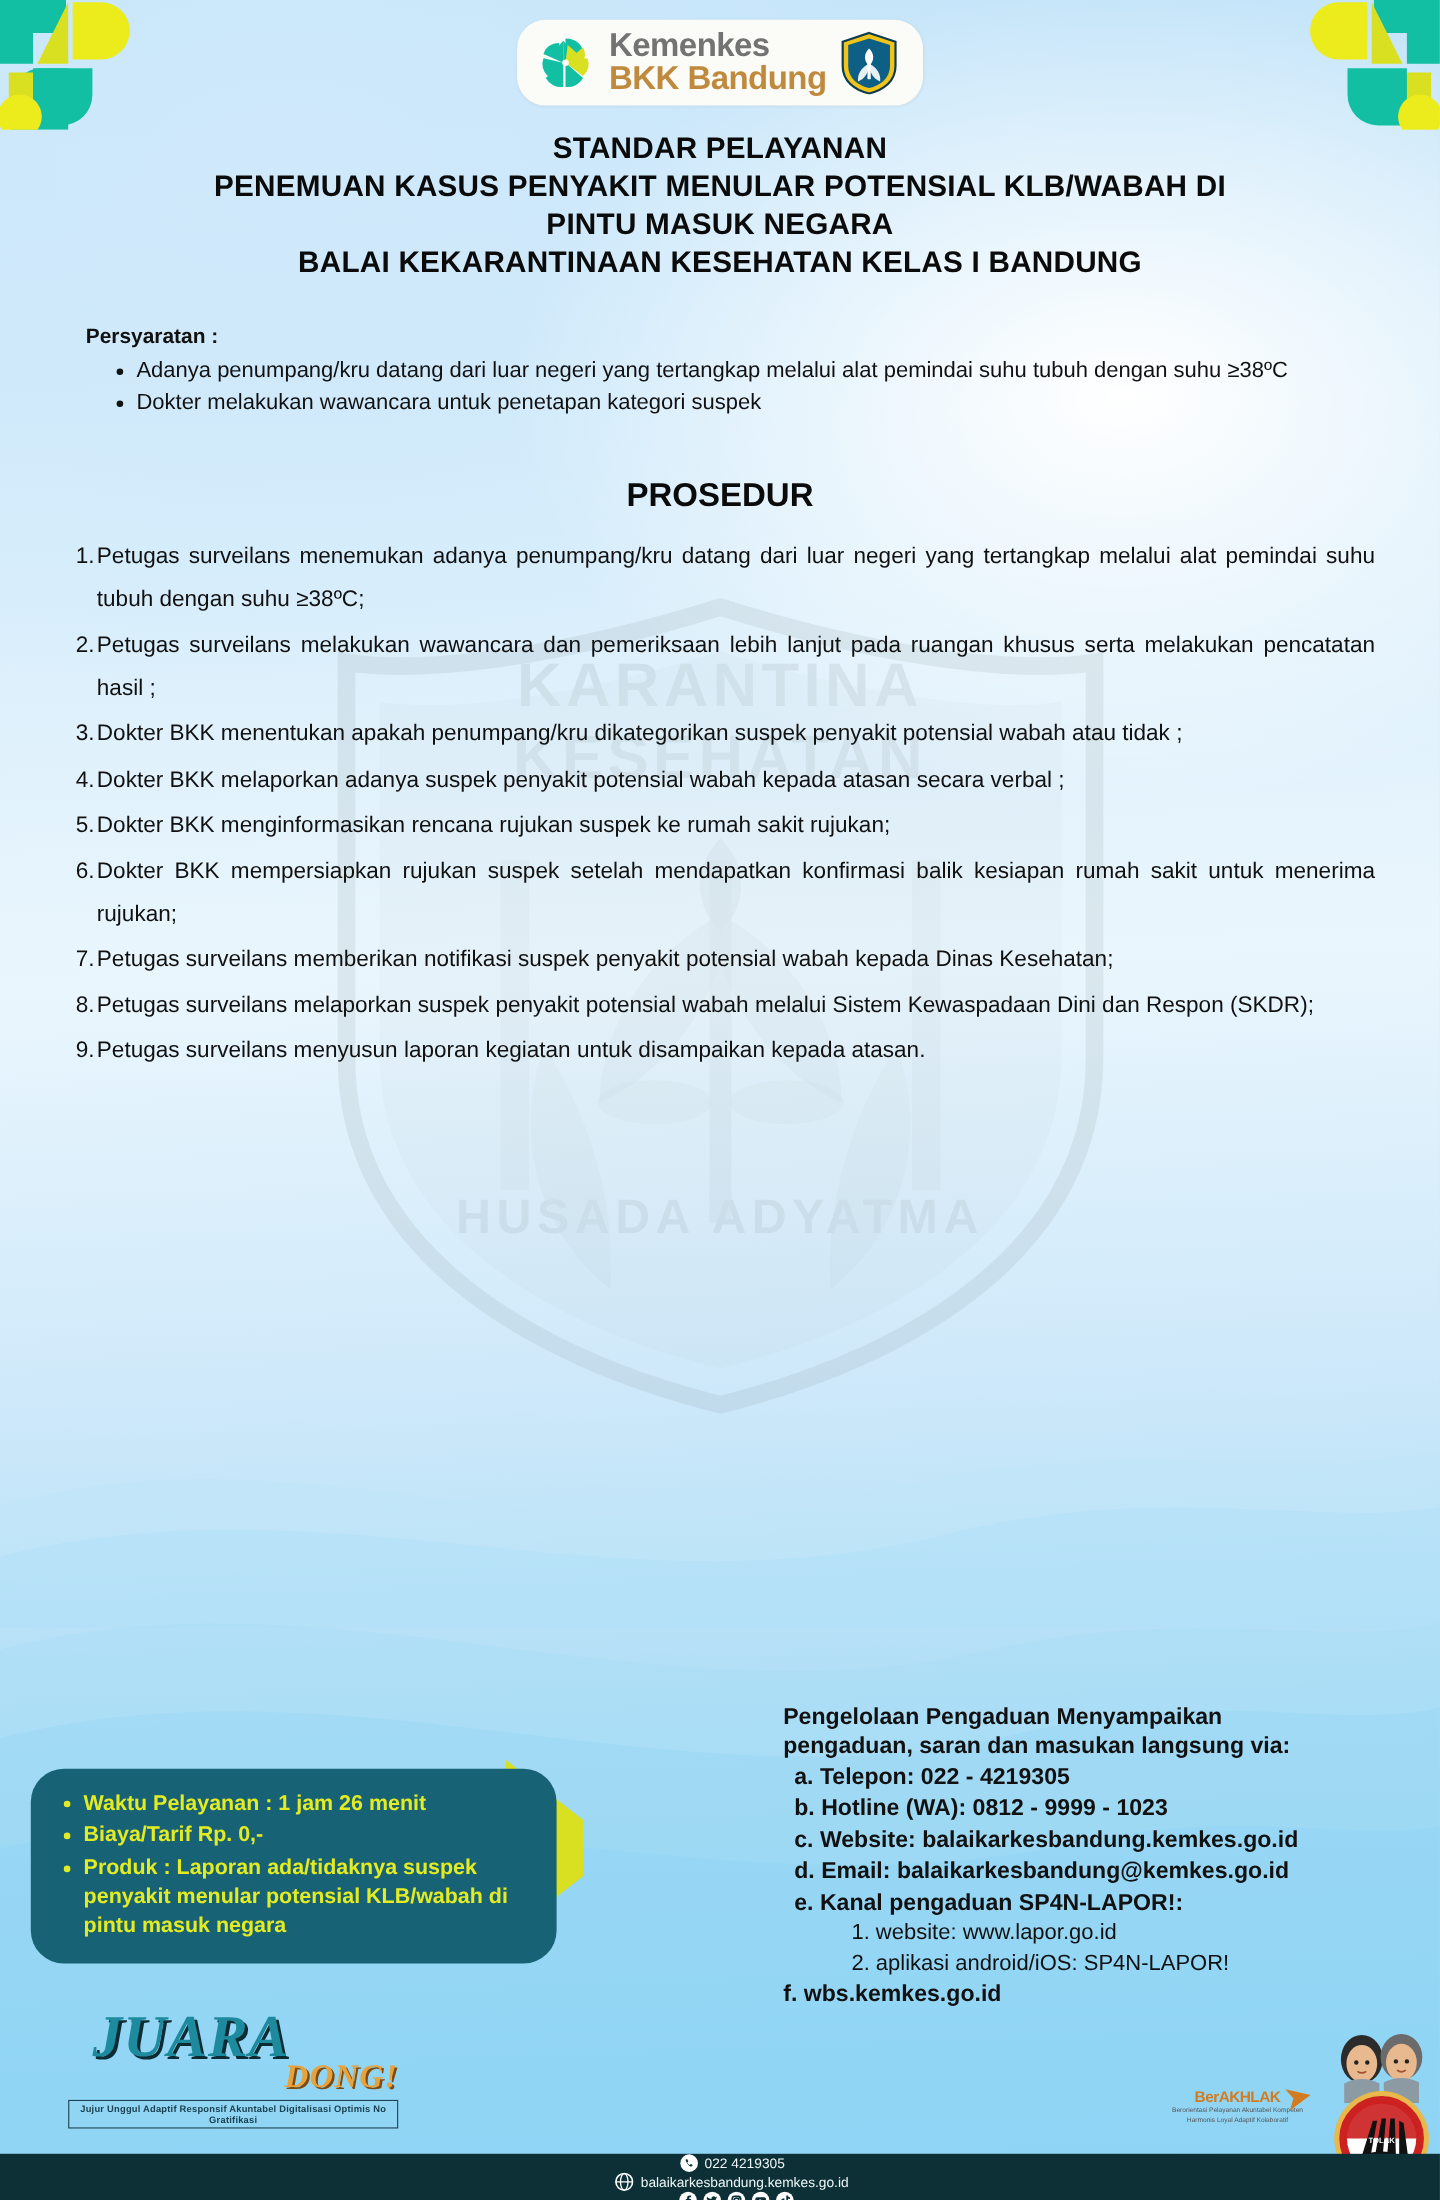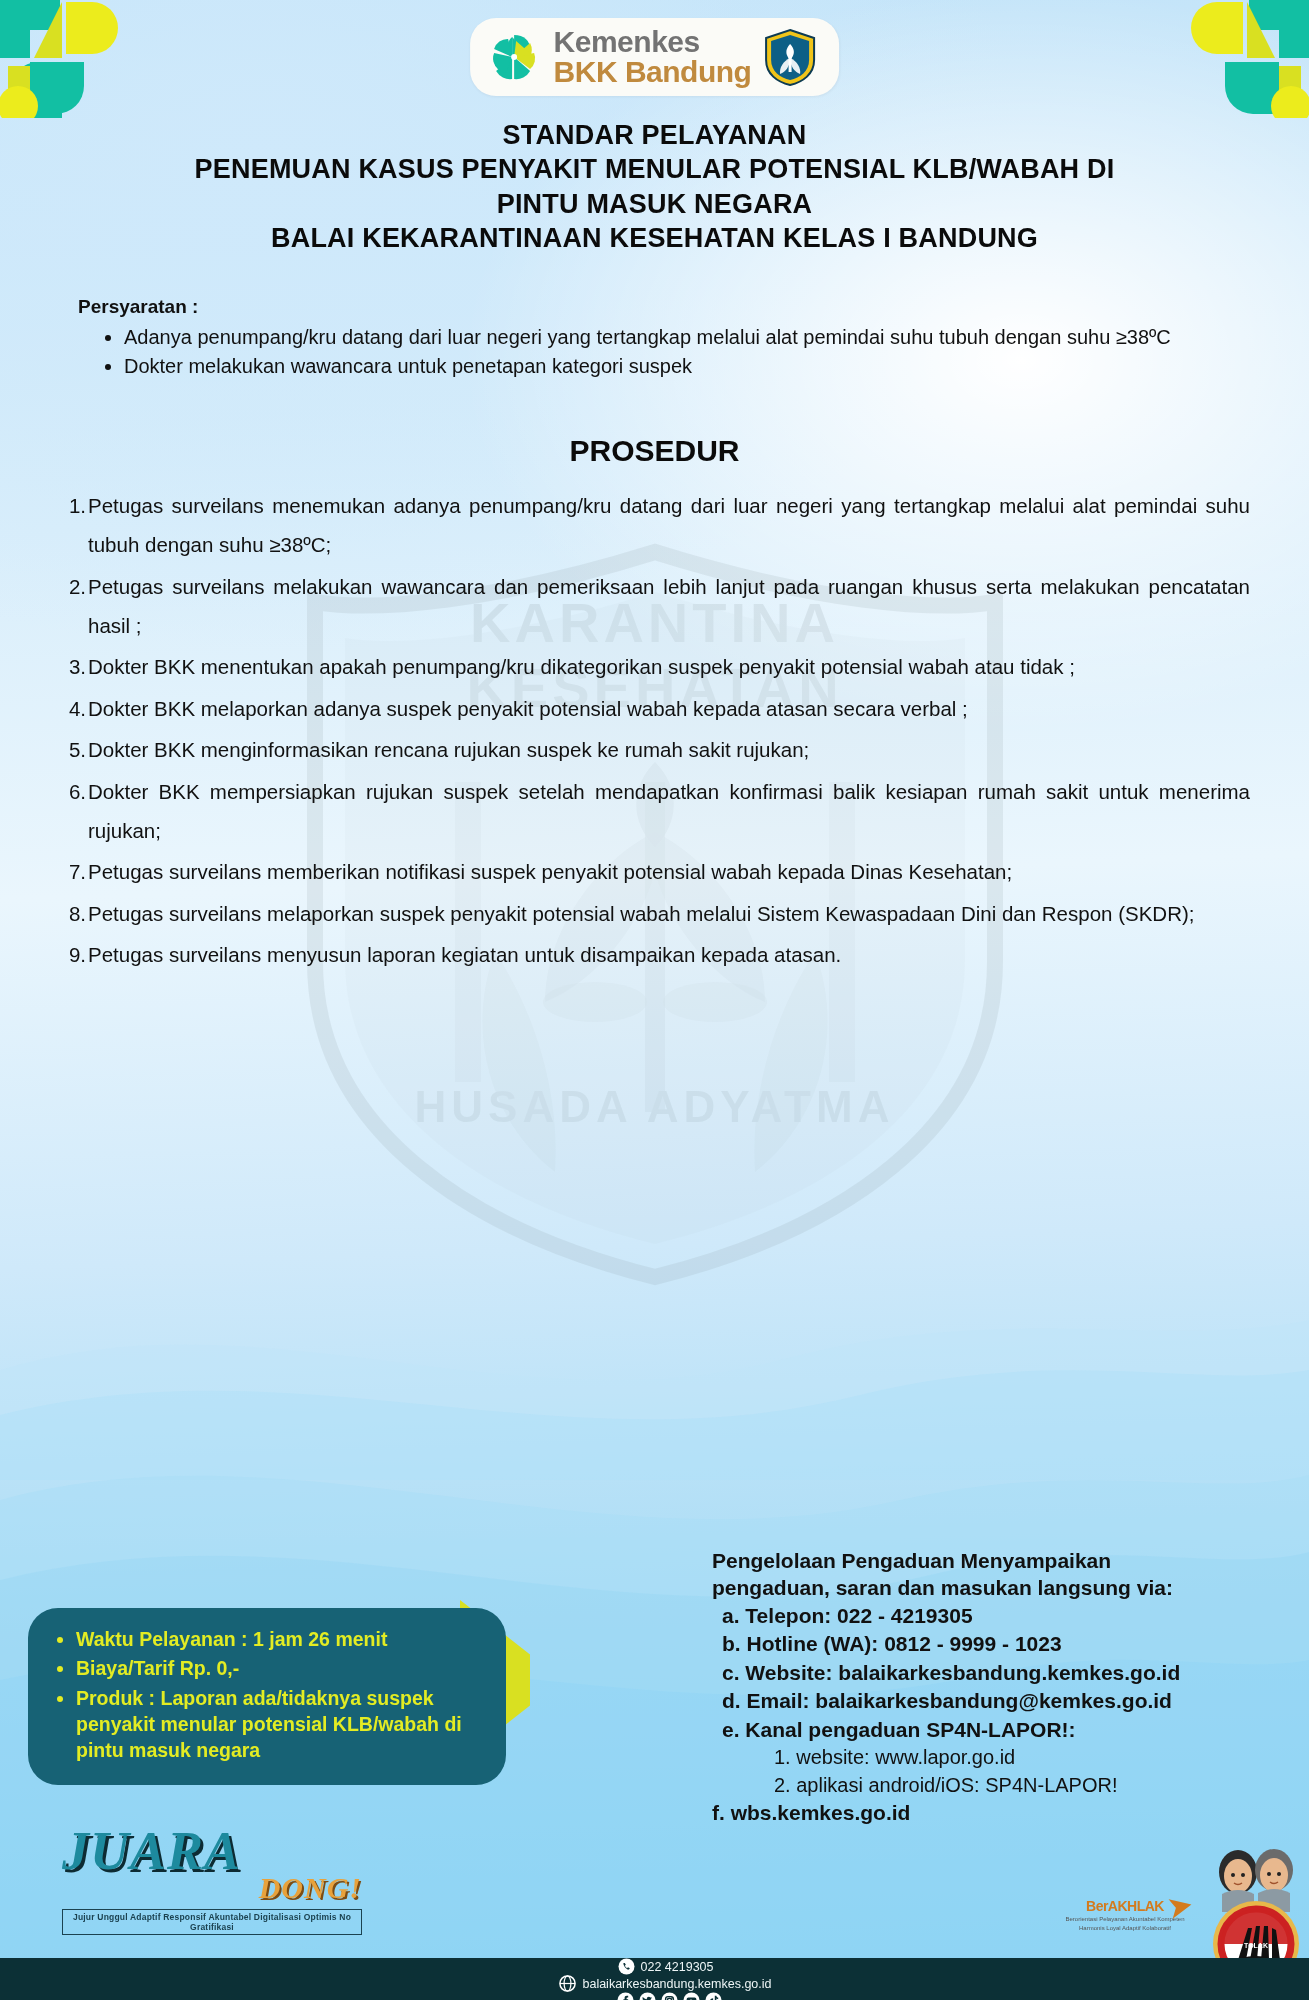--- a/index.html
+++ b/index.html
@@ -121,20 +121,21 @@
   .contact .sub{ font-size:20px; font-weight:400; line-height:1.36; padding-left:62px; }
   .contact .last{ font-size:21px; font-weight:800; line-height:1.36; padding-left:0px; }
 
   
   .juara{ position:absolute; left:62px; top:1826px; width:300px; }
   .juara .jd1{
     font-size:54px; font-weight:800; font-style:italic; color:#1d8a9e;
     letter-spacing:1px; line-height:.95;
     text-shadow:3px 3px 0 #0d2b33;
     font-family:"Liberation Serif", serif;
+    margin-left:22px;
   }
   .juara .jd2{
     font-size:30px; font-weight:800; font-style:italic; color:#e8a23c;
     letter-spacing:1px; text-align:right; margin-top:-6px;
     text-shadow:2px 2px 0 #7d4c12;
     font-family:"Liberation Serif", serif;
   }
   .juara .jd3{
     margin-top:4px; font-size:8.5px; color:#1b4250; letter-spacing:.2px;
     border:1px solid #1b4250; padding:2px 3px; text-align:center; font-weight:600;

